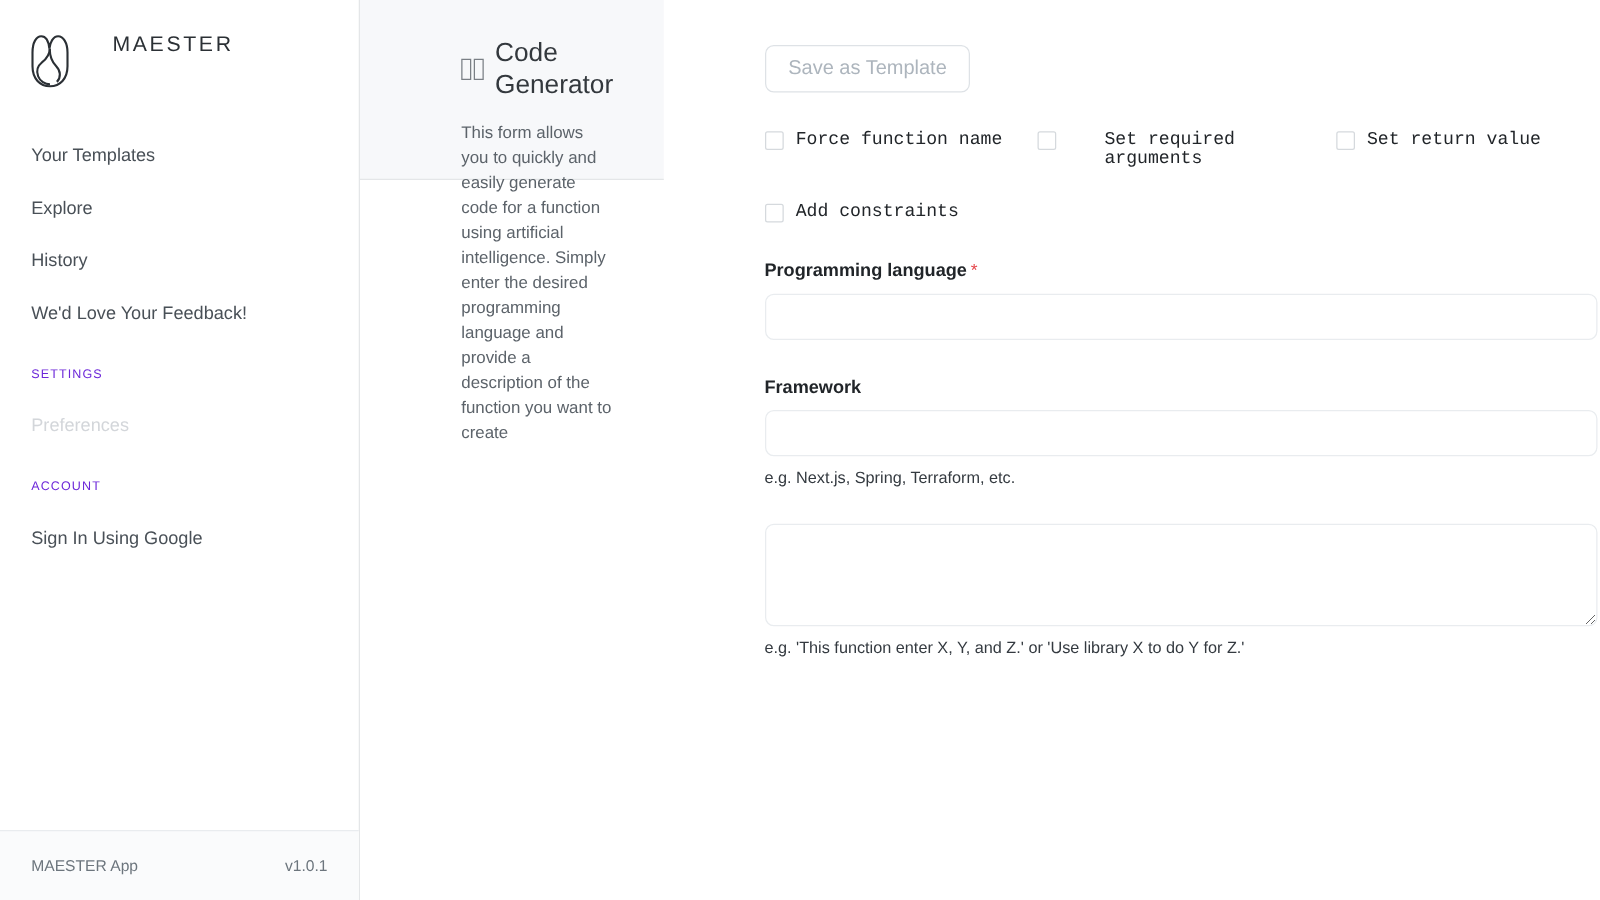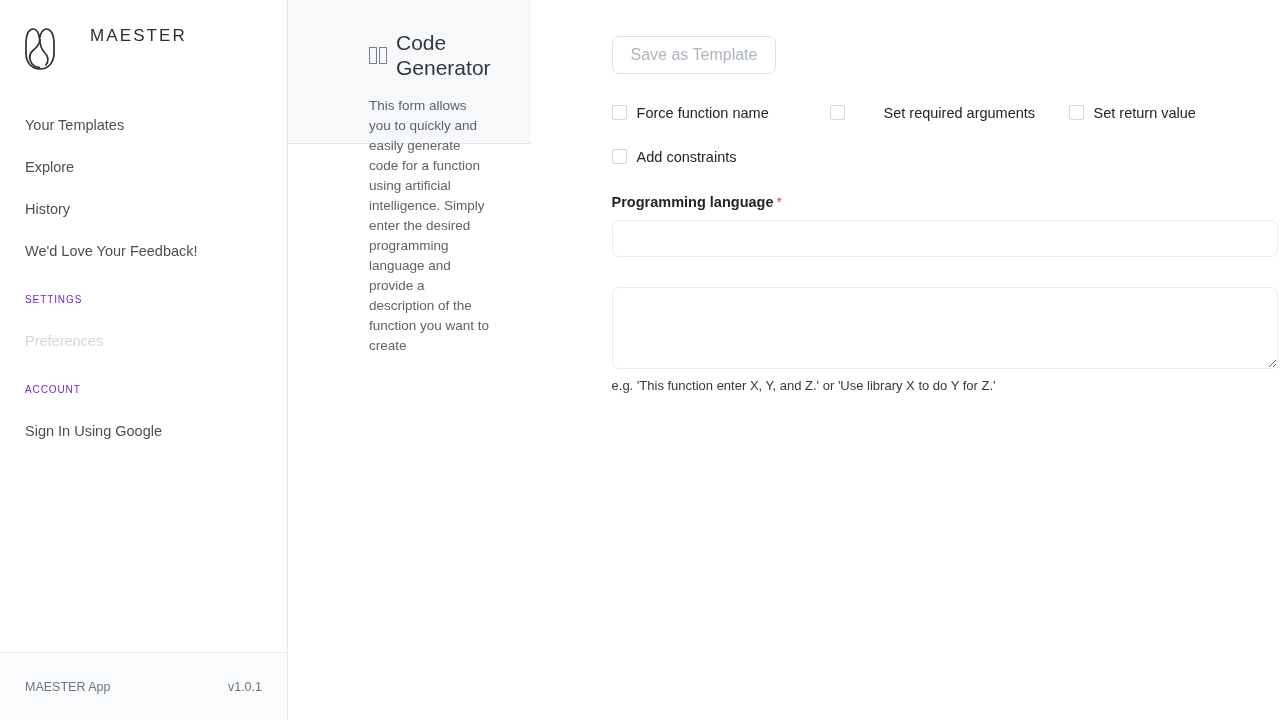--- a/index.html
+++ b/index.html
@@ -82,21 +82,21 @@
     color: #6d28d9;
     height: 42px;
     display: flex;
     align-items: center;
     margin-top: 6px;
   }
 
   .sidebar-spacer { flex: 1 1 auto; }
 
   .sidebar-footer {
-    height: 68px;
+    height: 56px;
     border-top: 1px solid #e9ecef;
     background: #fafbfc;
     display: flex;
     align-items: center;
     justify-content: space-between;
     padding: 0 25px 0 25px;
     font-size: 12.5px;
     color: #6c757d;
   }
 
@@ -167,23 +167,24 @@
 
   .checkbox-grid {
     margin-top: 31px;
     display: flex;
     flex-wrap: wrap;
     row-gap: 29px;
   }
 
   .check-cell {
     display: flex;
-    align-items: flex-end;
+    align-items: flex-start;
     gap: 10px;
     cursor: pointer;
+    font-family: Liberation Mono, monospace;
   }
   .check-cell.c1 { width: 218px; }
   .check-cell.c2 { width: 239px; gap: 39px; }
   .check-cell.c3 { width: auto; }
   .check-cell.c4 { width: 100%; }
 
   .checkbox-box {
     width: 15px;
     height: 15px;
     border: 1px solid #d5d9dd;
@@ -330,20 +331,25 @@
 
       </div>
 
       <div class="field">
         <label class="field-label">
           <span>Programming language</span><span class="req-star">*</span>
         </label>
         <input class="text-input" type="text" placeholder="" style="">
       </div>
 
+      <div class="field">
+        <label class="field-label">Framework</label>
+        <input class="text-input" type="text" placeholder="" style="">
+        <div class="field-help">e.g. Next.js, Spring, Terraform, etc.</div>
+      </div>
 
       <div class="field desc">
         <textarea class="textarea-input" placeholder="" style=""></textarea>
         <div class="field-help">e.g. 'This function enter X, Y, and Z.' or 'Use library X to do Y for Z.'</div>
       </div>
 
     </section>
   </main>
 </div>
 

